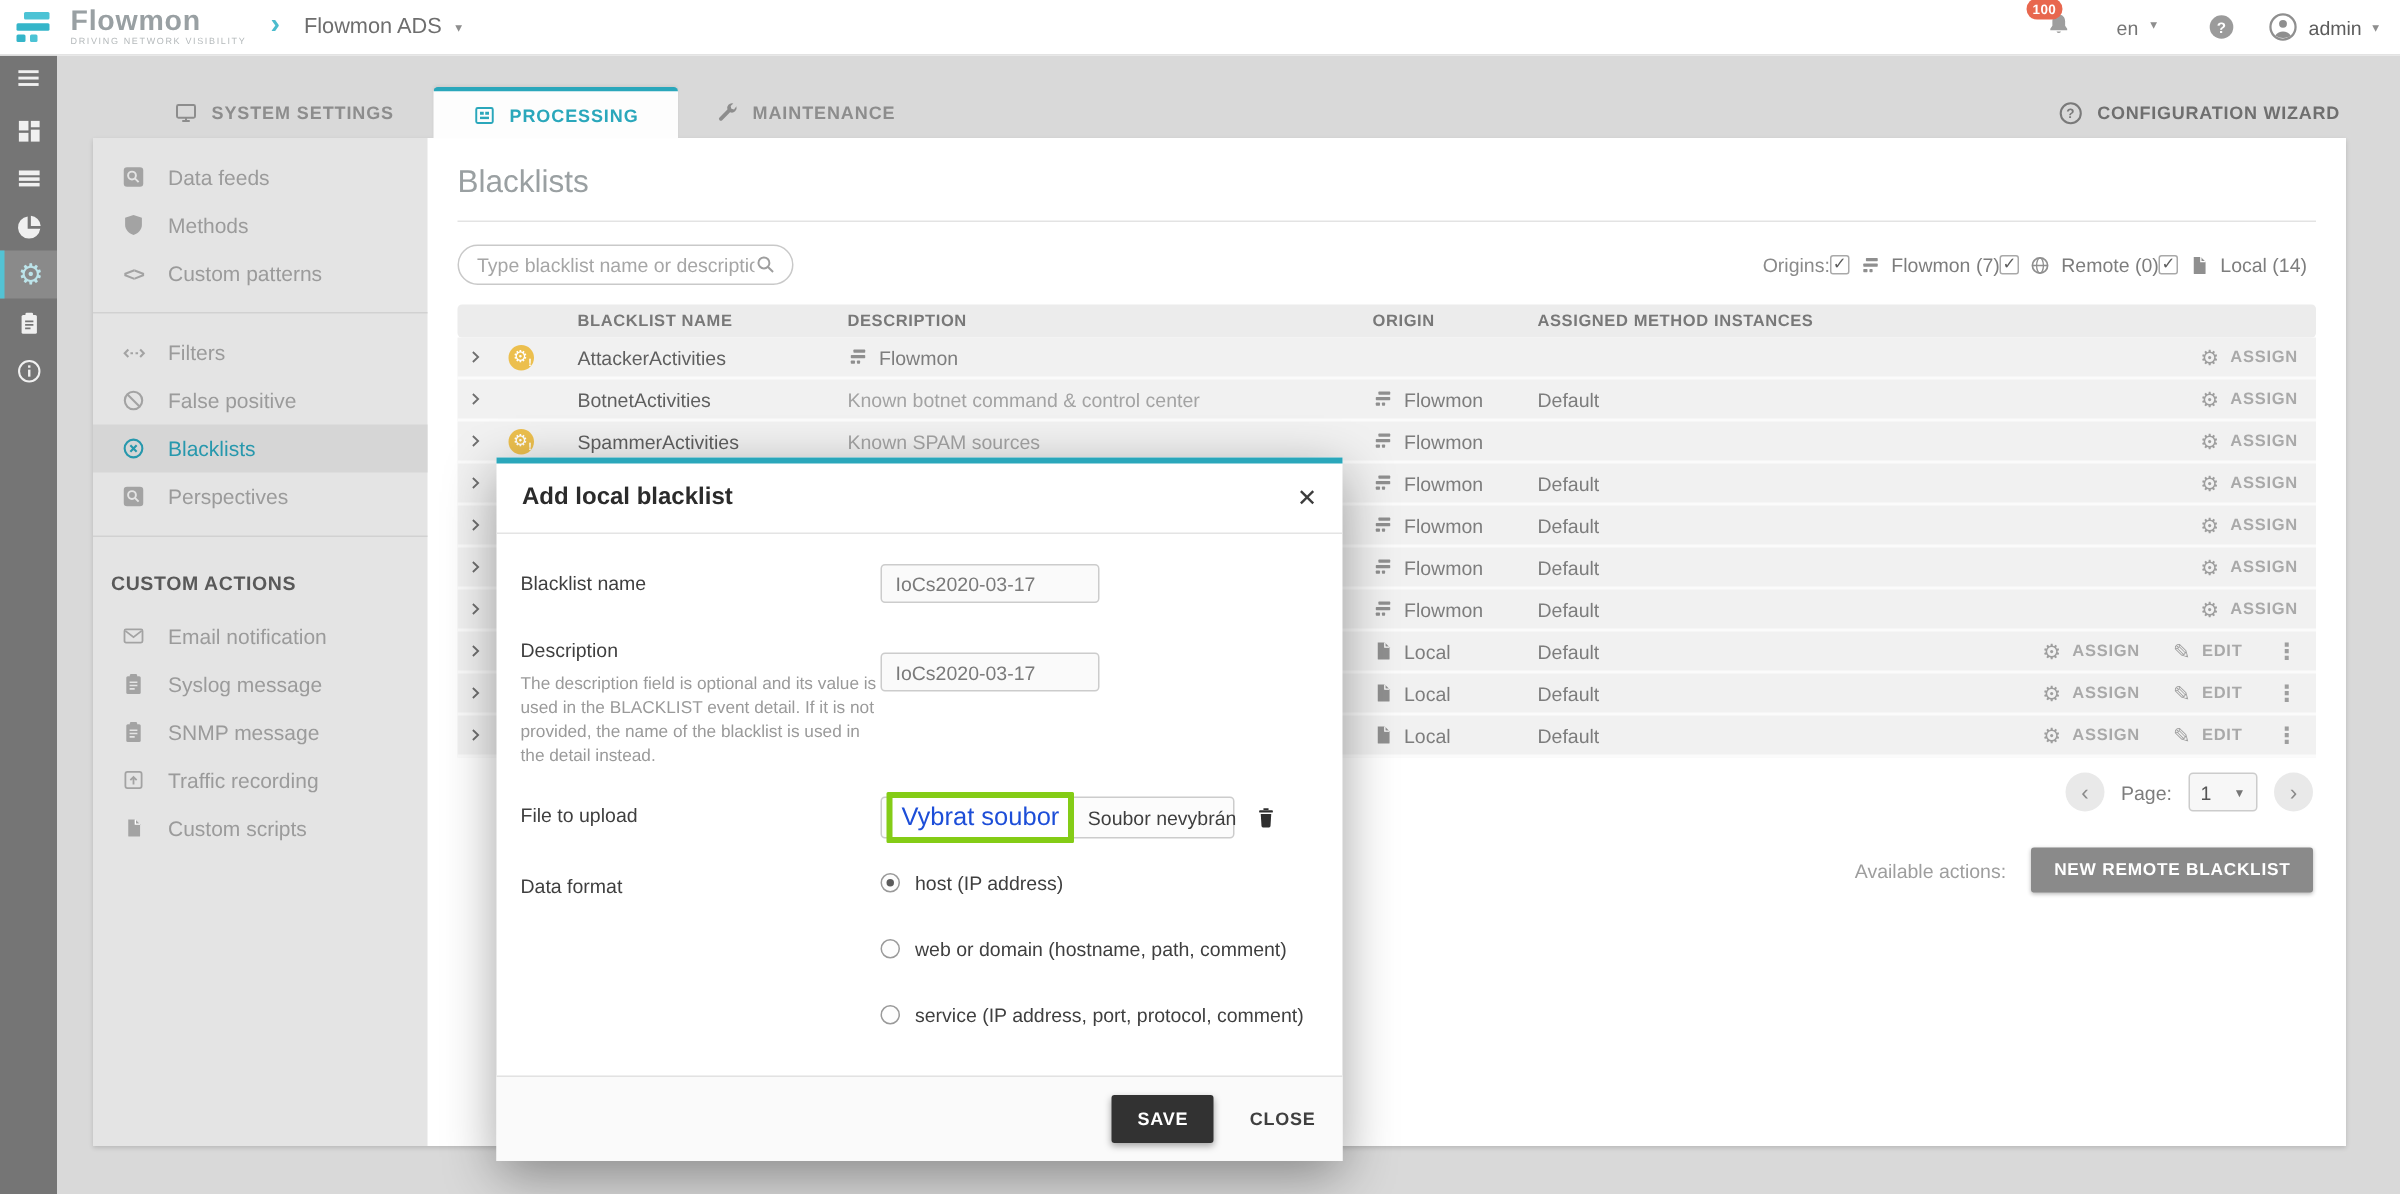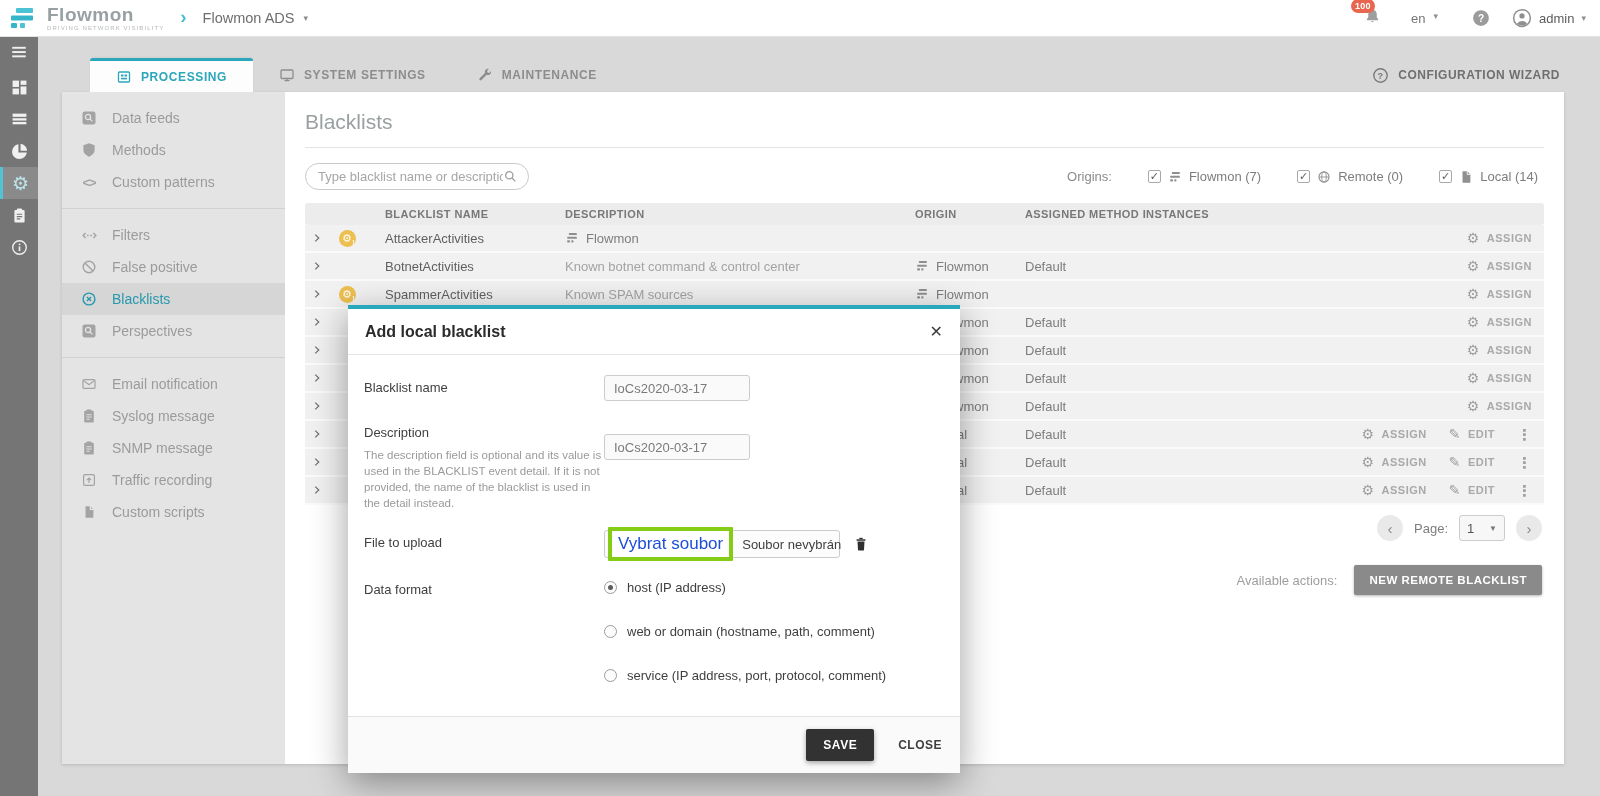--- a/index.html
+++ b/index.html
@@ -53,21 +53,21 @@
 
   .content{flex:1;padding:18px 20px 0 20px;min-width:0}
   .page-title{font-size:21px;color:#9aa0a2;font-weight:400;margin:0 0 13px 0}
   .title-divider{height:1px;background:#e3e3e3;margin:0 0 15px 0}
 
   .toolbar{display:flex;align-items:center;margin-bottom:13px}
   .search-box{width:224px;height:27px;border:1px solid #c9c9c9;border-radius:14px;display:flex;align-items:center;padding:0 10px 0 12px;background:#fff}
   .search-box input{border:0;outline:0;flex:1;font-size:13px;color:#666;background:transparent;font-family:inherit;min-width:0}
   .search-box input::placeholder{color:#a6a6a6}
   .search-box .icon{color:#9e9e9e}
-  .origins{margin-left:auto;display:flex;align-items:center;gap:36px;font-size:13px;color:#7d7d7d;padding-right:6px}
+  .origins{margin-left:auto;display:flex;align-items:center;font-size:13px;color:#7d7d7d;padding-right:6px}
   .origins-label{color:#8a8a8a}
   .origin-item{display:flex;align-items:center;gap:7px;cursor:pointer}
   .origin-item .oi-icon{color:#8f8f8f}
   .checkbox{width:13px;height:13px;border:1px solid #a9a9a9;border-radius:2px;background:#fff;display:flex;align-items:center;justify-content:center}
   .chk{font-size:11px;color:#5c5c5c;line-height:1}
 
   
   .t-head,.t-row{display:grid;grid-template-columns:24px 36px 200px 350px 110px 1fr auto;align-items:center}
   .t-head{height:22px;background:#ececec;border-radius:3px;font-size:11px;font-weight:700;color:#787878;letter-spacing:.4px}
   .t-row{height:28px;background:#f1f1f1;border-bottom:2px solid #fbfbfb;font-size:13px}
@@ -89,21 +89,21 @@
 
   .pagination{display:flex;align-items:center;justify-content:flex-end;gap:11px;margin-top:10px;font-size:13px;color:#7d7d7d;padding-right:2px}
   .pg-btn{width:26px;height:26px;border-radius:50%;background:#e9e9e9;color:#8a8a8a;display:flex;align-items:center;justify-content:center;font-size:15px;cursor:pointer}
   .pg-select{width:46px;height:26px;border:1px solid #ccc;border-radius:3px;background:#f7f7f7;display:flex;align-items:center;justify-content:space-between;padding:0 7px;font-size:13px;color:#555;cursor:pointer}
   .pg-caret{font-size:8px;color:#777}
 
   .actions-row{display:flex;align-items:center;justify-content:flex-end;gap:17px;margin-top:24px;font-size:13px;color:#9e9e9e;padding-right:2px}
   .gray-btn{background:var(--button-gray,#8a8a8a);color:#fff;font-size:11.5px;font-weight:700;letter-spacing:.5px;padding:9px 15px;border-radius:2px;box-shadow:0 1px 3px rgba(0,0,0,.3);cursor:pointer}
 
   
-  .modal{position:absolute;left:348px;top:305px;width:612px;background:#fff;border-top:4px solid var(--accent,#2aa7bb);box-shadow:0 10px 34px rgba(0,0,0,.38);z-index:10}
+  .modal{position:absolute;left:331px;top:305px;width:564px;background:#fff;border-top:4px solid var(--accent,#2aa7bb);box-shadow:0 10px 34px rgba(0,0,0,.38);z-index:10}
   .modal-head{display:flex;align-items:center;justify-content:space-between;padding:13px 17px;border-bottom:1px solid #e4e4e4}
   .modal-title{font-size:16px;color:#2b2b2b;font-weight:600}
   .modal-close{font-size:16px;color:#3c3c3c;cursor:pointer}
   .modal-body{padding:20px 16px 4px 16px}
   .m-row{display:grid;grid-template-columns:240px 1fr;margin-bottom:19px}
   .m-label{font-size:13px;color:#3f3f3f;padding-top:5px}
   .m-input{width:146px;height:26px;border:1px solid #ccc;border-radius:3px;background:#fafafa;font-size:13px;color:#7a7a7a;padding:0 9px;font-family:inherit;outline:none}
   .m-help{font-size:11.5px;color:#9a9a9a;line-height:1.4;max-width:240px;margin-top:7px}
   .desc-input{margin-top:14px}
   .file-cell{display:flex;align-items:center}
@@ -233,39 +233,39 @@
           <circle cx="8" cy="8" r="6.4" fill="none" stroke="currentColor" stroke-width="1.3"></circle>
           <rect x="7.25" y="7" width="1.5" height="4.4" fill="currentColor"></rect>
           <rect x="7.25" y="4.3" width="1.5" height="1.5" fill="currentColor"></rect>
         </svg>
       </span>
     </div>
   </aside>
 
 <nav class="tabs-row">
   <div style="display:flex" id="tabs-container">
+      <div class="tab">
+        <span class="icon">
+          <svg width="16" height="16" viewBox="0 0 16 16" xmlns="http://www.w3.org/2000/svg">
+            <rect x="2" y="3" width="12" height="8.5" rx="1" fill="none" stroke="currentColor" stroke-width="1.3"></rect>
+            <path d="M8 11.5v2M5.5 13.7h5" stroke="currentColor" stroke-width="1.3" fill="none"></path>
+          </svg>
+        </span>
+        <span>SYSTEM SETTINGS</span>
+      </div>
       <div class="tab active">
         <span class="icon">
           <svg width="16" height="16" viewBox="0 0 16 16" xmlns="http://www.w3.org/2000/svg">
             <rect x="2.5" y="3" width="11" height="10" rx="1" fill="none" stroke="currentColor" stroke-width="1.3"></rect>
             <rect x="5" y="5.5" width="2.5" height="2" fill="currentColor"></rect>
             <rect x="8.5" y="5.5" width="2.5" height="2" fill="currentColor"></rect>
             <rect x="5" y="8.8" width="6" height="1.6" fill="currentColor"></rect>
           </svg>
         </span>
         <span>PROCESSING</span>
-      </div>
-      <div class="tab">
-        <span class="icon">
-          <svg width="16" height="16" viewBox="0 0 16 16" xmlns="http://www.w3.org/2000/svg">
-            <rect x="2" y="3" width="12" height="8.5" rx="1" fill="none" stroke="currentColor" stroke-width="1.3"></rect>
-            <path d="M8 11.5v2M5.5 13.7h5" stroke="currentColor" stroke-width="1.3" fill="none"></path>
-          </svg>
-        </span>
-        <span>SYSTEM SETTINGS</span>
       </div>
       <div class="tab">
         <span class="icon">
           <svg width="15" height="15" viewBox="0 0 16 16" xmlns="http://www.w3.org/2000/svg">
             <path fill="currentColor" d="M13.8 3.1a3.4 3.4 0 0 1-4.5 4.2l-5.6 5.6a1.3 1.3 0 0 1-1.9-1.9L7.4 5.4A3.4 3.4 0 0 1 11.6 1L9.7 2.9l.5 1.9 1.9.5z"></path>
           </svg>
         </span>
         <span>MAINTENANCE</span>
       </div>
     </div>
@@ -338,20 +338,21 @@
         <span class="mi-icon">
           <svg width="16" height="16" viewBox="0 0 16 16" xmlns="http://www.w3.org/2000/svg">
             <rect x="1.5" y="1.5" width="13" height="13" rx="2.2" fill="currentColor"></rect>
             <circle cx="7" cy="7" r="2.6" fill="none" stroke="#e4e4e4" stroke-width="1.3"></circle>
             <path d="M8.9 8.9l2.5 2.5" stroke="#e4e4e4" stroke-width="1.3"></path>
           </svg>
         </span>
         <span>Perspectives</span>
       </div>
       <div class="menu-divider"></div>
+      <div class="menu-section">CUSTOM ACTIONS</div>
       <div class="menu-item">
         <span class="mi-icon">
           <svg width="16" height="16" viewBox="0 0 16 16" xmlns="http://www.w3.org/2000/svg">
             <rect x="2" y="3.6" width="12" height="8.8" rx="1" fill="none" stroke="currentColor" stroke-width="1.2"></rect>
             <path d="M2.6 4.6L8 8.8l5.4-4.2" fill="none" stroke="currentColor" stroke-width="1.2"></path>
           </svg>
         </span>
         <span>Email notification</span>
       </div>
       <div class="menu-item">

